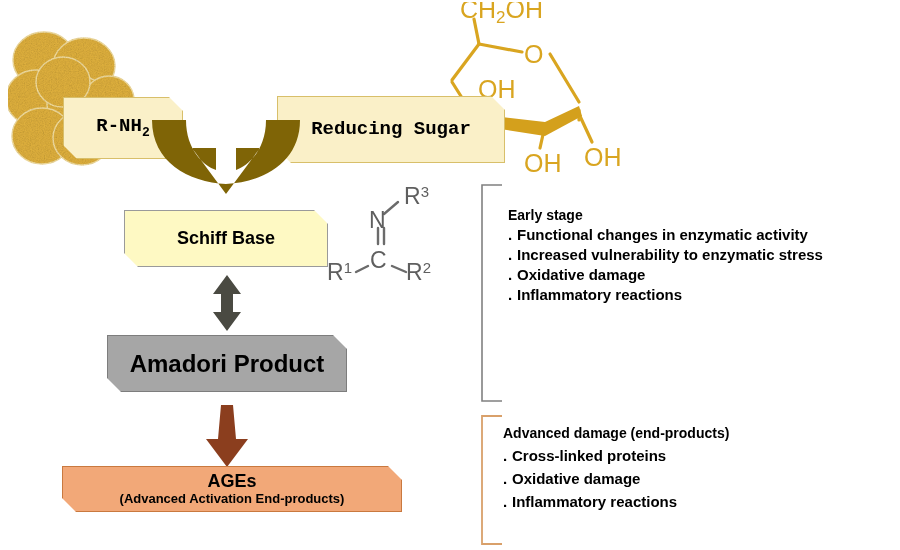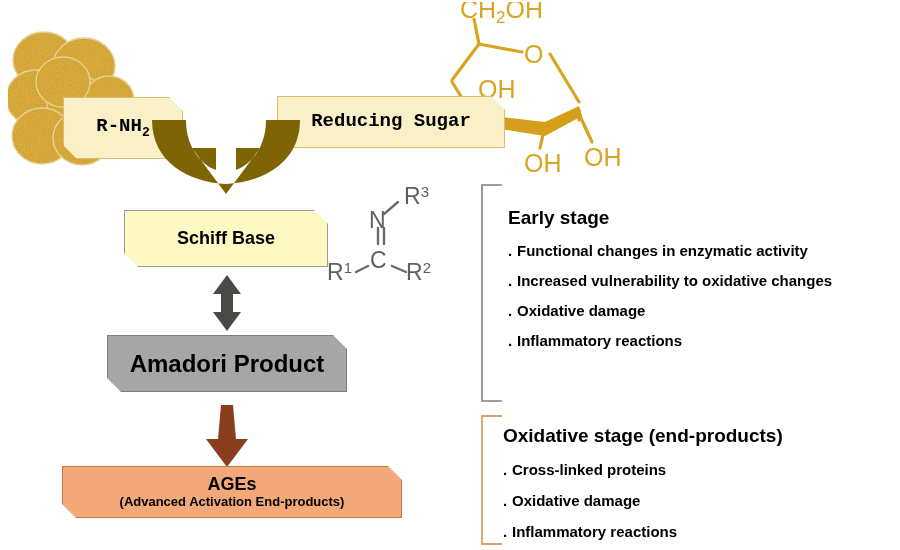--- a/index.html
+++ b/index.html
@@ -29,26 +29,26 @@
   .shadowed { filter: drop-shadow(3px 3px 2px rgba(110,110,110,.55)); }
 
   
   #blob { position:absolute; left:8px; top:22px; width:130px; height:150px; }
   #blob svg { display:block; }
 
   
   .bracket { position:absolute; }
 
   
-  .stage-head { font-weight:bold; font-size:19px; color:#000; }
+  .stage-head { font-weight:bold; font-size:14px; color:#000; }
   .stage-line { font-size:15px; color:#000; font-weight:bold; white-space:nowrap; }
   #early  { position:absolute; left:508px; top:207px; }
-  #early .stage-line { margin-top:13px; }
+  #early .stage-line { margin-top:3px; }
   #advanced { position:absolute; left:503px; top:425px; }
-  #advanced .stage-line { margin-top:14px; }
+  #advanced .stage-line { margin-top:6px; }
   .dot { display:inline-block; width:9px; }
 
   
   .chem { position:absolute; }
 </style>
 </head>
 <body>
 
 <div id="stage">
 
@@ -111,21 +111,21 @@
       </g>
     </svg>
   </div>
 
   <div class="fbox cream creamb shadowed" style="left:63px; top:97px; width:120px; height:62px; font-size:19px;">
     <span>
       <span>R-NH</span><sub style="font-size:13px">2</sub>
     </span>
   </div>
 
-  <div class="fbox cream creamb shadowed" style="left:277px; top:96px; width:228px; height:52px; font-size:19px;">
+  <div class="fbox cream creamb shadowed" style="left:277px; top:96px; width:228px; height:67px; font-size:19px;">
     <span>Reducing Sugar</span>
   </div>
 
   <div class="chem" style="left:152px; top:104px; width:148px; height:92px;">
     <svg width="148" height="92" viewBox="0 0 148 92">
       <path fill="#7f6406" d="
         M0,16 L34,16
         C34,46 52,62 64,66
         L64,44 L40,44 L74,90 L108,44 L84,44 L84,66
         C96,62 114,46 114,16
@@ -167,55 +167,55 @@
   <div class="fbox mgray shadowed" style="left:107px; top:335px; width:240px; height:57px; font-size:24px;">
     <span>Amadori Product</span>
   </div>
 
   <div class="chem" style="left:204px; top:405px; width:46px; height:62px;">
     <svg width="46" height="62" viewBox="0 0 46 62">
       <polygon fill="#8b3e1e" points="23,62 2,34 14,34 17,0 29,0 32,34 44,34"></polygon>
     </svg>
   </div>
 
-  <div class="fbox orange shadowed" style="left:62px; top:466px; width:340px; height:52px; font-size:18px;">
+  <div class="fbox orange shadowed" style="left:62px; top:466px; width:340px; height:46px; font-size:18px;">
     <span>AGEs</span>
     <span class="sub">(Advanced Activation End-products)</span>
   </div>
 
   <div class="bracket" style="left:478px; top:184px; width:26px; height:218px;">
     <svg width="26" height="218" viewBox="0 0 26 218">
       <path d="M24,1 L4,1 L4,217 L24,217" fill="none" stroke="#808080" stroke-width="1.6"></path>
     </svg>
   </div>
 
   <div id="early">
     <div class="stage-head">Early stage</div>
     <div class="stage-line">
       <span class="dot">.</span><span>Functional changes in enzymatic activity</span>
     </div>
     <div class="stage-line">
-      <span class="dot">.</span><span>Increased vulnerability to oxidative changes</span>
+      <span class="dot">.</span><span>Increased vulnerability to enzymatic stress</span>
     </div>
     <div class="stage-line">
       <span class="dot">.</span><span>Oxidative damage</span>
     </div>
     <div class="stage-line">
       <span class="dot">.</span><span>Inflammatory reactions</span>
     </div>
   </div>
 
   <div class="bracket" style="left:478px; top:415px; width:26px; height:130px;">
     <svg width="26" height="130" viewBox="0 0 26 130">
       <path d="M24,1 L4,1 L4,129 L24,129" fill="none" stroke="#d9a06a" stroke-width="1.8"></path>
     </svg>
   </div>
 
   <div id="advanced">
-    <div class="stage-head">Oxidative stage (end-products)</div>
+    <div class="stage-head">Advanced damage (end-products)</div>
     <div class="stage-line">
       <span class="dot">.</span><span>Cross-linked proteins</span>
     </div>
     <div class="stage-line">
       <span class="dot">.</span><span>Oxidative damage</span>
     </div>
     <div class="stage-line">
       <span class="dot">.</span><span>Inflammatory reactions</span>
     </div>
   </div>

